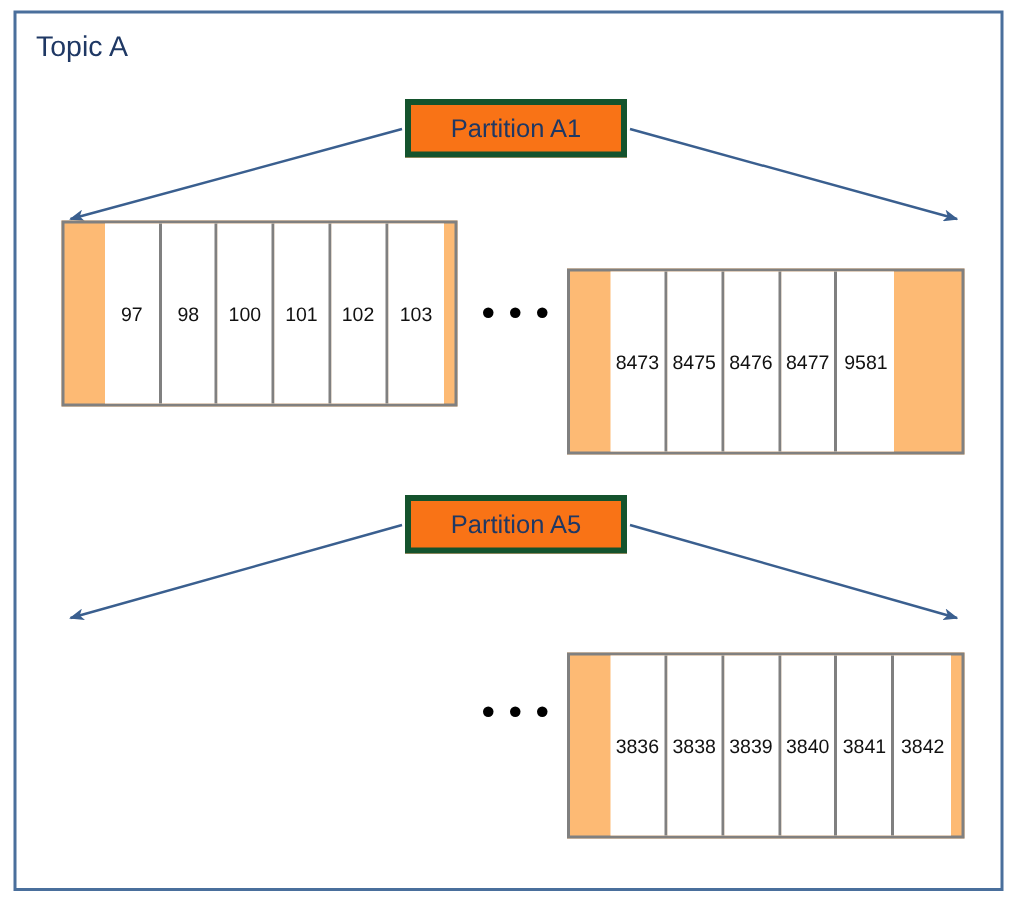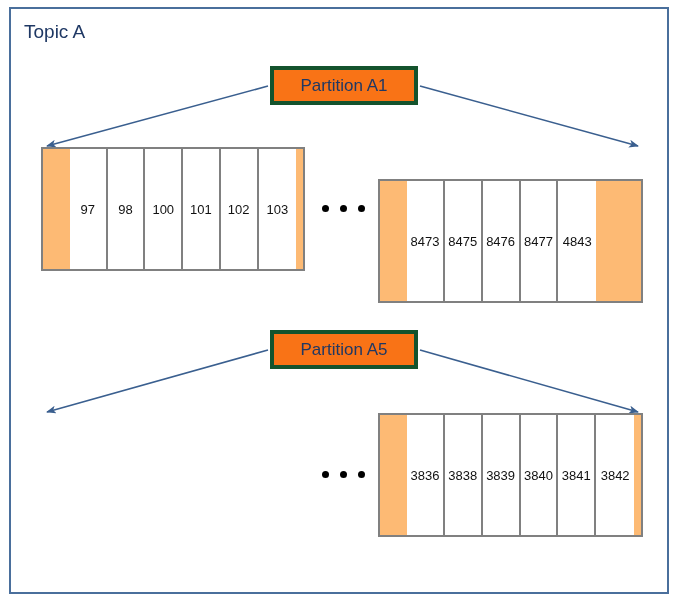--- a/index.html
+++ b/index.html
@@ -81,21 +81,21 @@
     justify-content: center;
     font-size: 13px;
     color: #111111;
     background: #ffffff;
   }
   .segment-cell:last-child { border-right: none; }
 
   .tbl-r1-left  { left: 41px;  top: 147px; width: 264px; }
   .tbl-r1-right { left: 378px; top: 147px; width: 265px; margin-top: 32px; }
   .tbl-r2-left  { left: 41px;  top: 413px; width: 264px; }
-  .tbl-r2-right { left: 378px; top: 413px; width: 265px; text-align: center; }
+  .tbl-r2-right { left: 378px; top: 435px; width: 265px; text-align: center; }
 
   .tbl-r1-left  .segment-cell,
   .tbl-r2-left  .segment-cell { width: 37.71px; }
   .tbl-r1-right .segment-cell,
   .tbl-r2-right .segment-cell { width: 37.85px; }
 
   
   .ellipsis {
     position: absolute;
     display: flex;
@@ -163,21 +163,21 @@
     <span class="dot"></span>
     <span class="dot"></span>
     <span class="dot"></span>
   </div>
 
   <div class="segment-table tbl-r1-right">
     <div class="segment-cell">8473</div>
     <div class="segment-cell">8475</div>
     <div class="segment-cell">8476</div>
     <div class="segment-cell">8477</div>
-    <div class="segment-cell">4843</div>
+    <div class="segment-cell">9581</div>
   </div>
 
   <div class="partition-box partition-a5">
     <span>Partition A5</span>
   </div>
 
 
   <div class="ellipsis ellipsis-row2">
     <span class="dot"></span>
     <span class="dot"></span>

